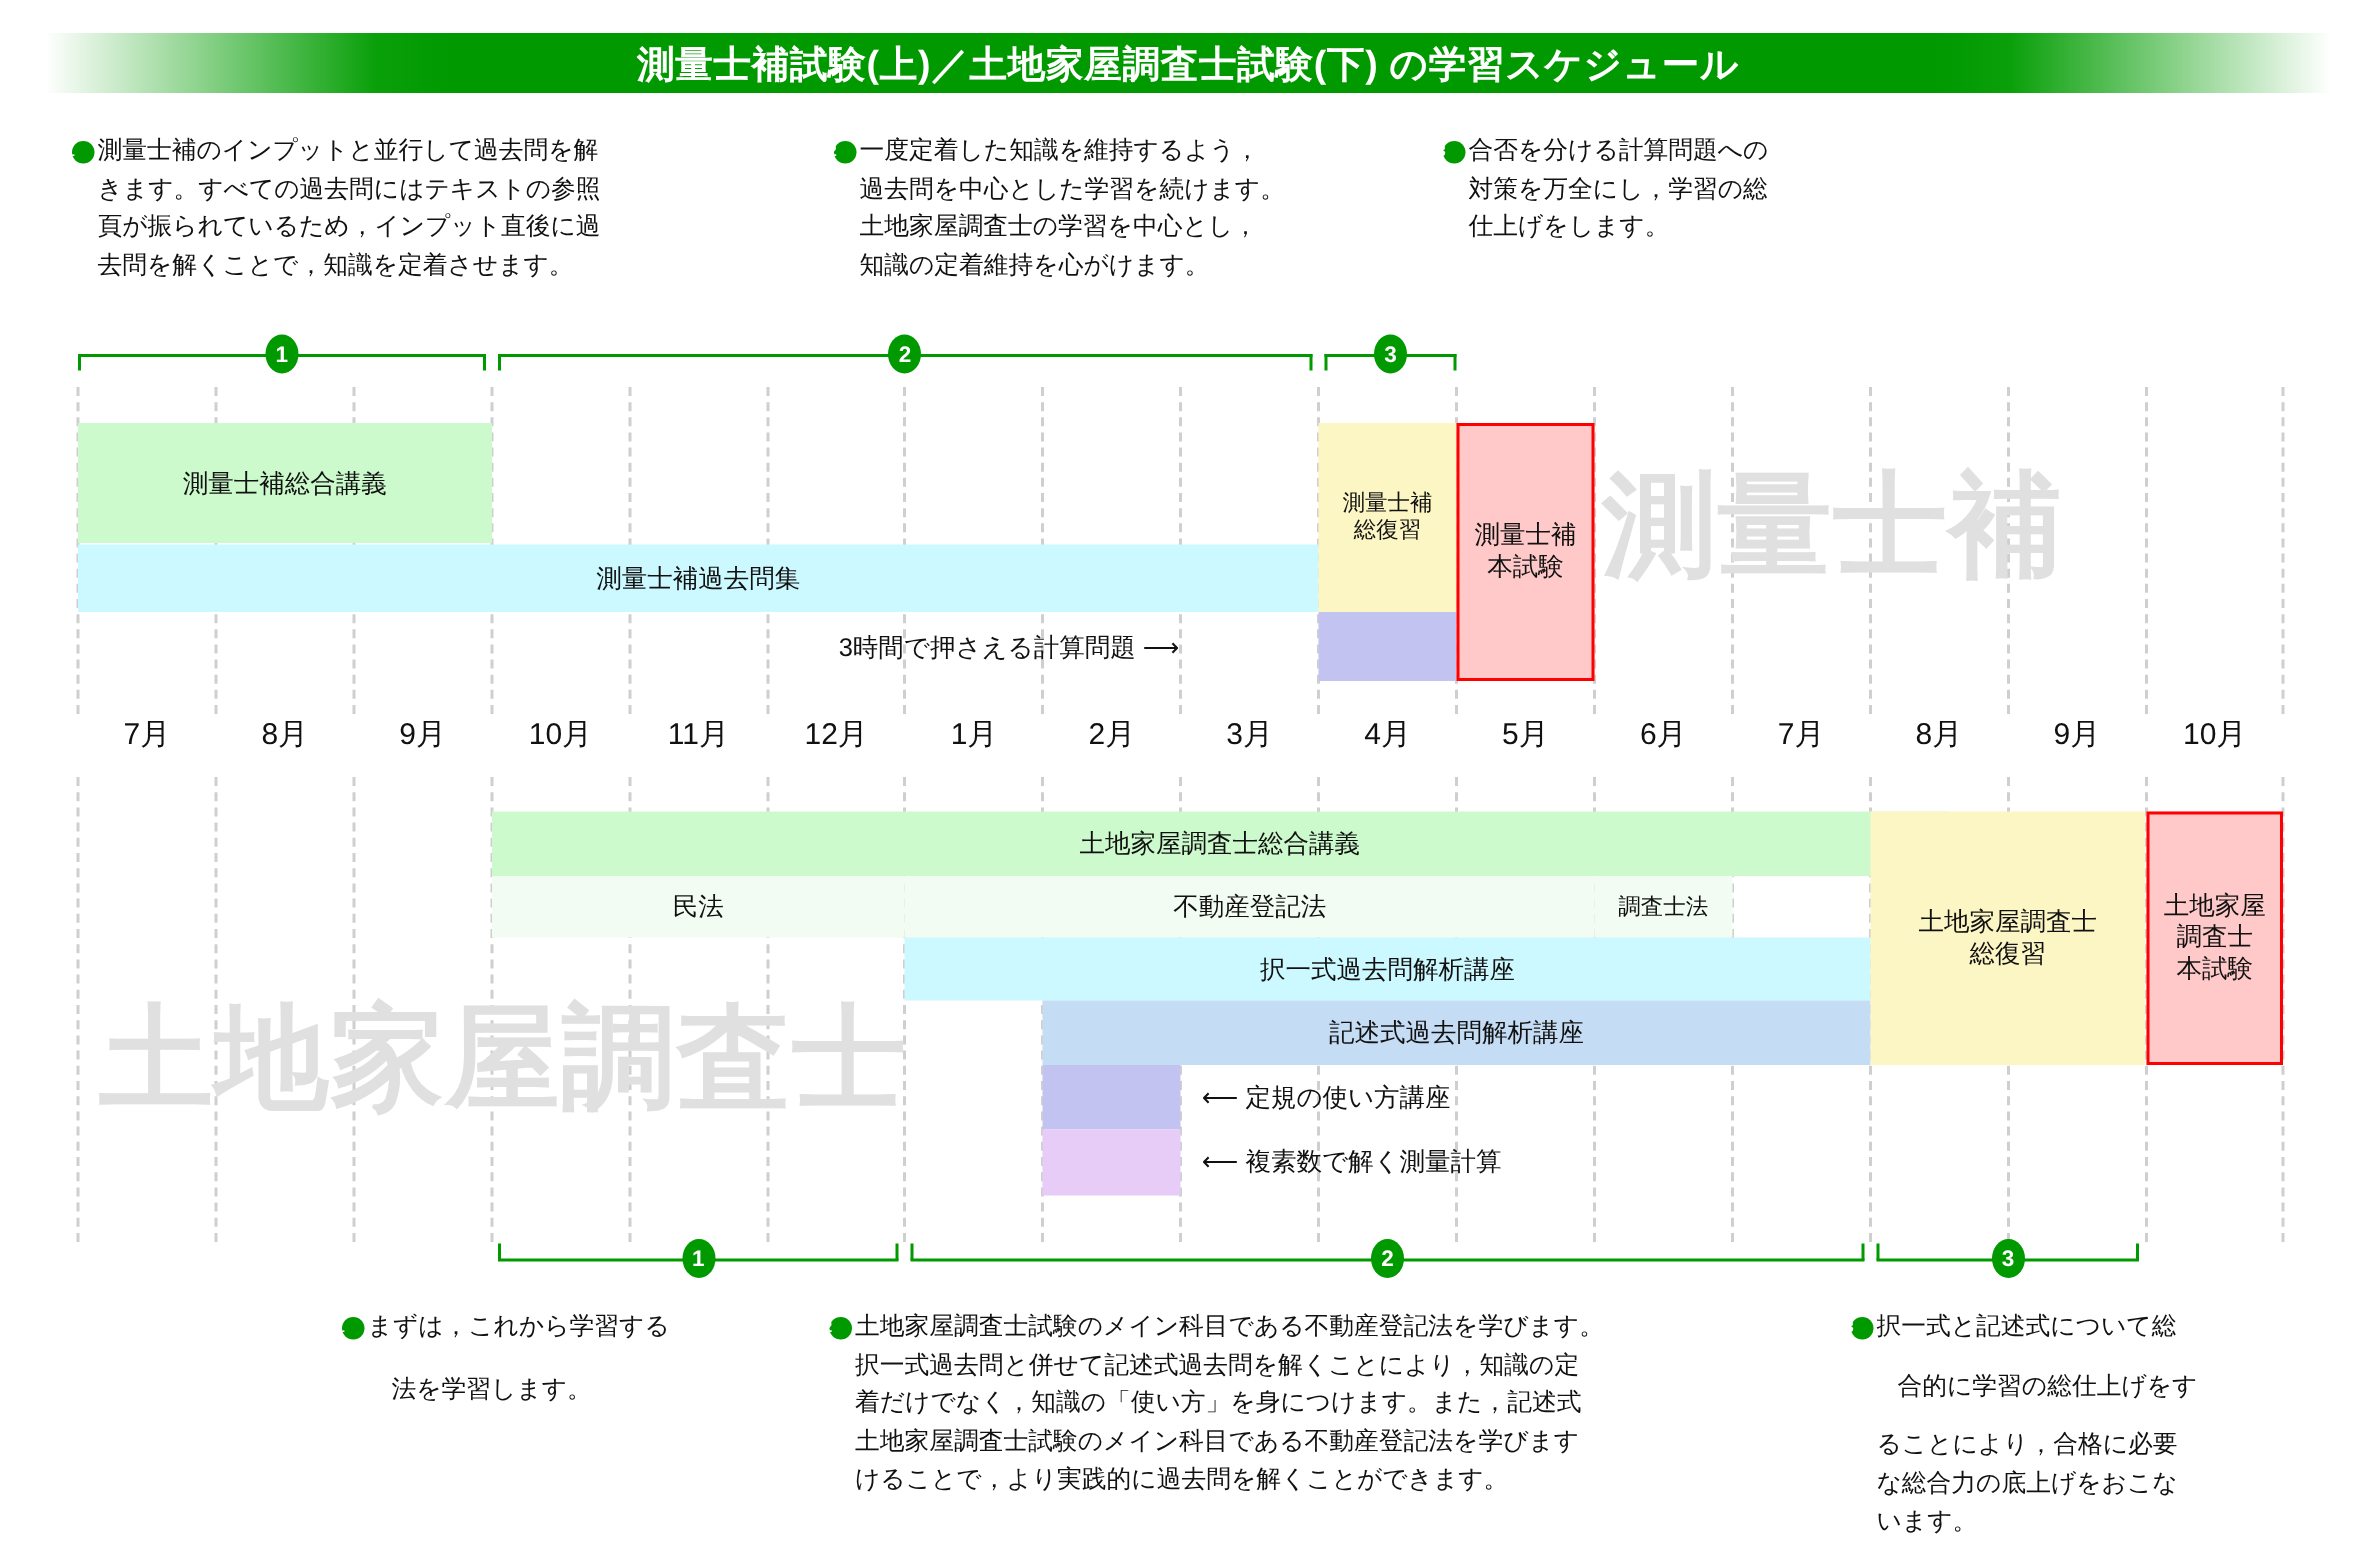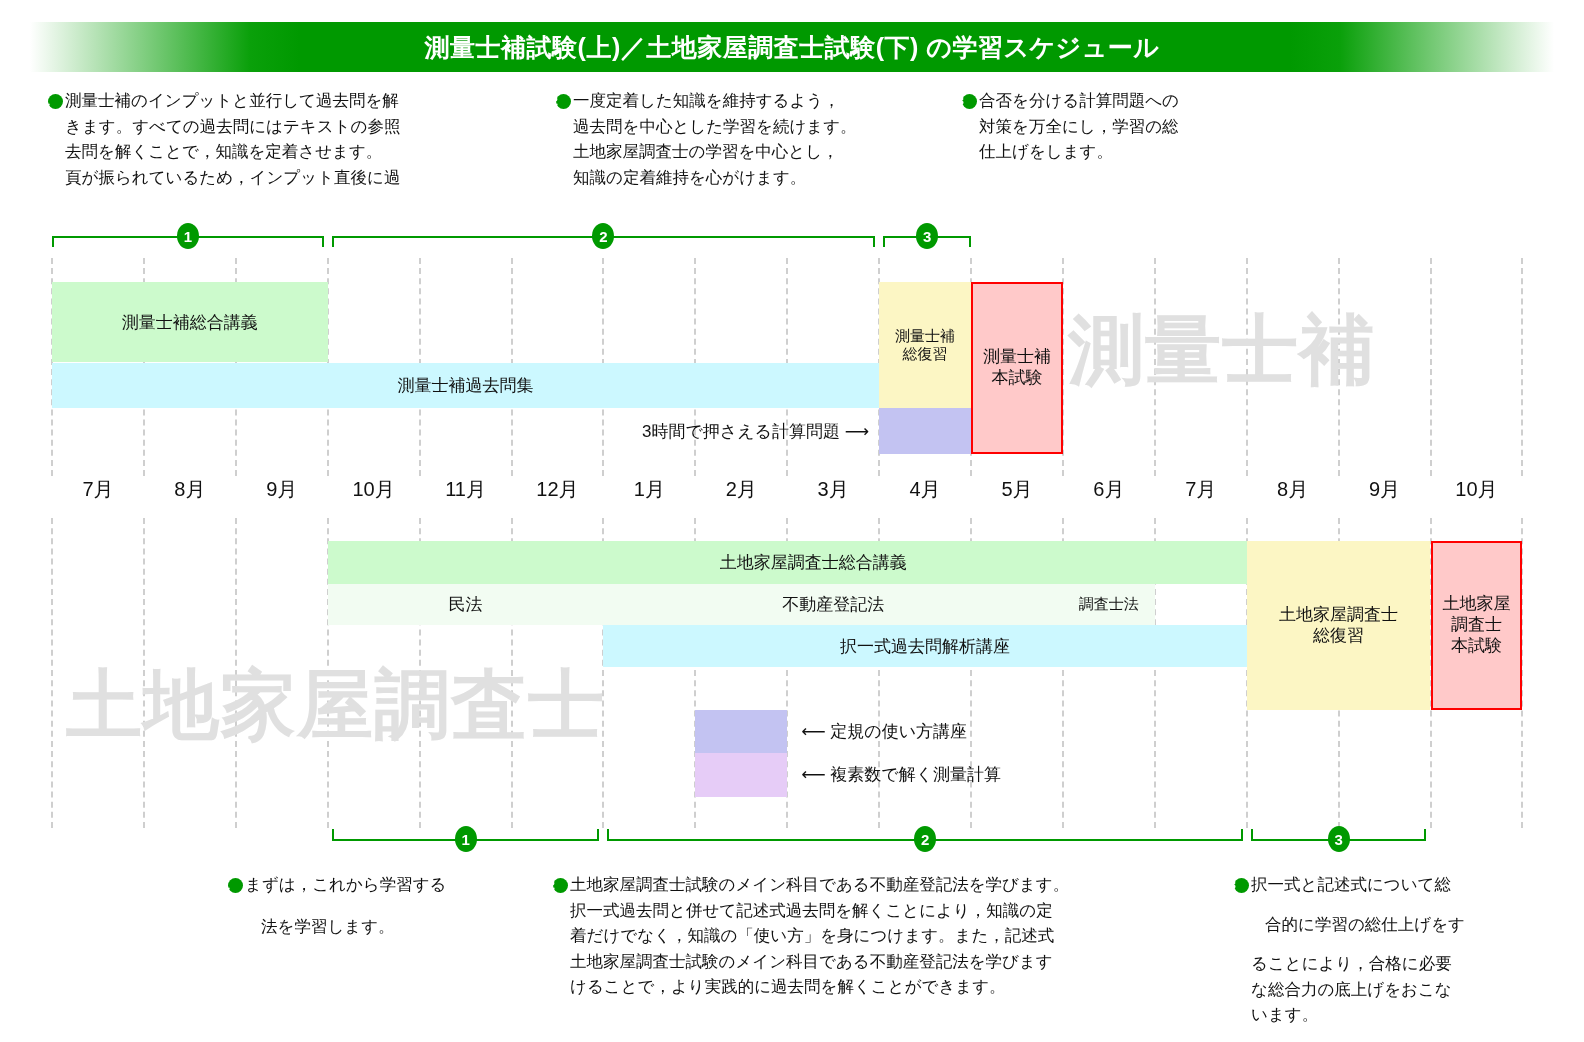--- a/index.html
+++ b/index.html
@@ -5,21 +5,21 @@
   html,body{margin:0;padding:0;}
   body{
     width:1584px;height:1042px;position:relative;background:#ffffff;
     font-family:"Liberation Sans","DejaVu Sans",sans-serif;
     color:#111;overflow:hidden;
   }
   .abs{position:absolute;}
 
   
   #title-banner{
-    left:0;top:22px;width:1584px;height:50px;
+    left:0;top:22px;width:1584px;height:40px;
     background:linear-gradient(to right,
         #ffffff 0px, #ffffff 30px,
         #0aa00a 250px, #009900 300px,
         #009900 1290px, #0aa00a 1340px,
         #ffffff 1554px, #ffffff 1584px);
     display:flex;align-items:center;justify-content:center;
   }
   #title-banner .t{
     color:#ffffff;font-size:25px;font-weight:bold;letter-spacing:.5px;
     white-space:nowrap;
@@ -76,22 +76,22 @@
 </head>
 <body>
 
 <div class="abs" id="title-banner">
   <span class="t">測量士補試験(上)／土地家屋調査士試験(下) の学習スケジュール</span>
 </div>
 
 <div class="abs note" style="left:48px;top:88px;width:490px;">
   <p class="hang"><span class="badge">1</span><span>測量士補のインプットと並行して過去問を解</span></p>
   <p class="ind">きます。すべての過去問にはテキストの参照</p>
+  <p class="ind">頁が振られているため，インプット直後に過</p>
   <p class="ind">去問を解くことで，知識を定着させます。</p>
-  <p class="ind">頁が振られているため，インプット直後に過</p>
 </div>
 
 <div class="abs note" style="left:556px;top:88px;width:400px;">
   <p class="hang"><span class="badge">2</span><span>一度定着した知識を維持するよう，</span></p>
   <p class="ind">過去問を中心とした学習を続けます。</p>
   <p class="ind">土地家屋調査士の学習を中心とし，</p>
   <p class="ind">知識の定着維持を心がけます。</p>
 </div>
 
 <div class="abs note" style="left:962px;top:88px;width:300px;">
@@ -157,26 +157,27 @@
     <div class="bar" style="left:52px;top:363px;width:827.1px;height:45px;background:#ccf8ff;">測量士補過去問集</div>
     <div class="bar" style="left:879.1px;top:408px;width:91.89999999999998px;height:46px;background:#c3c3f2;"></div>
     <div class="bar sm col" style="left:879.1px;top:282px;width:91.89999999999998px;height:126px;background:#fcf6c4;">
       <span>測量士補</span>
       <span>総復習</span>
     </div>
     <div class="bar col" style="left:971px;top:282px;width:91.90000000000009px;height:172px;background:#ffc9c9;border:2px solid #ff0000;z-index:5;">
       <span>測量士補</span>
       <span>本試験</span>
     </div>
-    <div class="arrowtext" style="left:559.1px;top:420px;width:310px;text-align:right;">3時間で押さえる計算問題 ⟶</div>
+    <div class="arrowtext" style="left:559.1px;top:420px;width:310px;text-align:left;">3時間で押さえる計算問題 ⟶</div>
     <div class="bar" style="left:327.70000000000005px;top:541px;width:971px;height:43px;background:#ccfacc;">土地家屋調査士総合講義</div>
     <div class="bar" style="left:327.70000000000005px;top:584px;width:275.70000000000005px;height:41px;background:#f2fcf2;">民法</div>
     <div class="bar" style="left:603.4000000000001px;top:584px;width:459.5px;height:41px;background:#f2fcf2;">不動産登記法</div>
     <div class="bar sm" style="left:1062.9px;top:584px;width:91.90000000000009px;height:41px;background:#f2fcf2;">調査士法</div>
     <div class="bar" style="left:603.4000000000001px;top:625px;width:643.3px;height:42px;background:#ccf8ff;">択一式過去問解析講座</div>
+    <div class="bar" style="left:695.3000000000001px;top:667px;width:551.4px;height:43px;background:#c5dcf5;">記述式過去問解析講座</div>
     <div class="bar" style="left:695.3000000000001px;top:710px;width:91.89999999999998px;height:43px;background:#c3c3f2;"></div>
     <div class="bar" style="left:695.3000000000001px;top:753px;width:91.89999999999998px;height:44px;background:#e6ccf7;"></div>
     <div class="bar col" style="left:1246.7px;top:541px;width:183.79999999999995px;height:169px;background:#fcf6c4;">
       <span>土地家屋調査士</span>
       <span>総復習</span>
     </div>
     <div class="bar col" style="left:1430.5px;top:541px;width:91.90000000000009px;height:169px;background:#ffc9c9;border:2px solid #ff0000;z-index:5;">
       <span>土地家屋</span>
       <span>調査士</span>
       <span>本試験</span>

